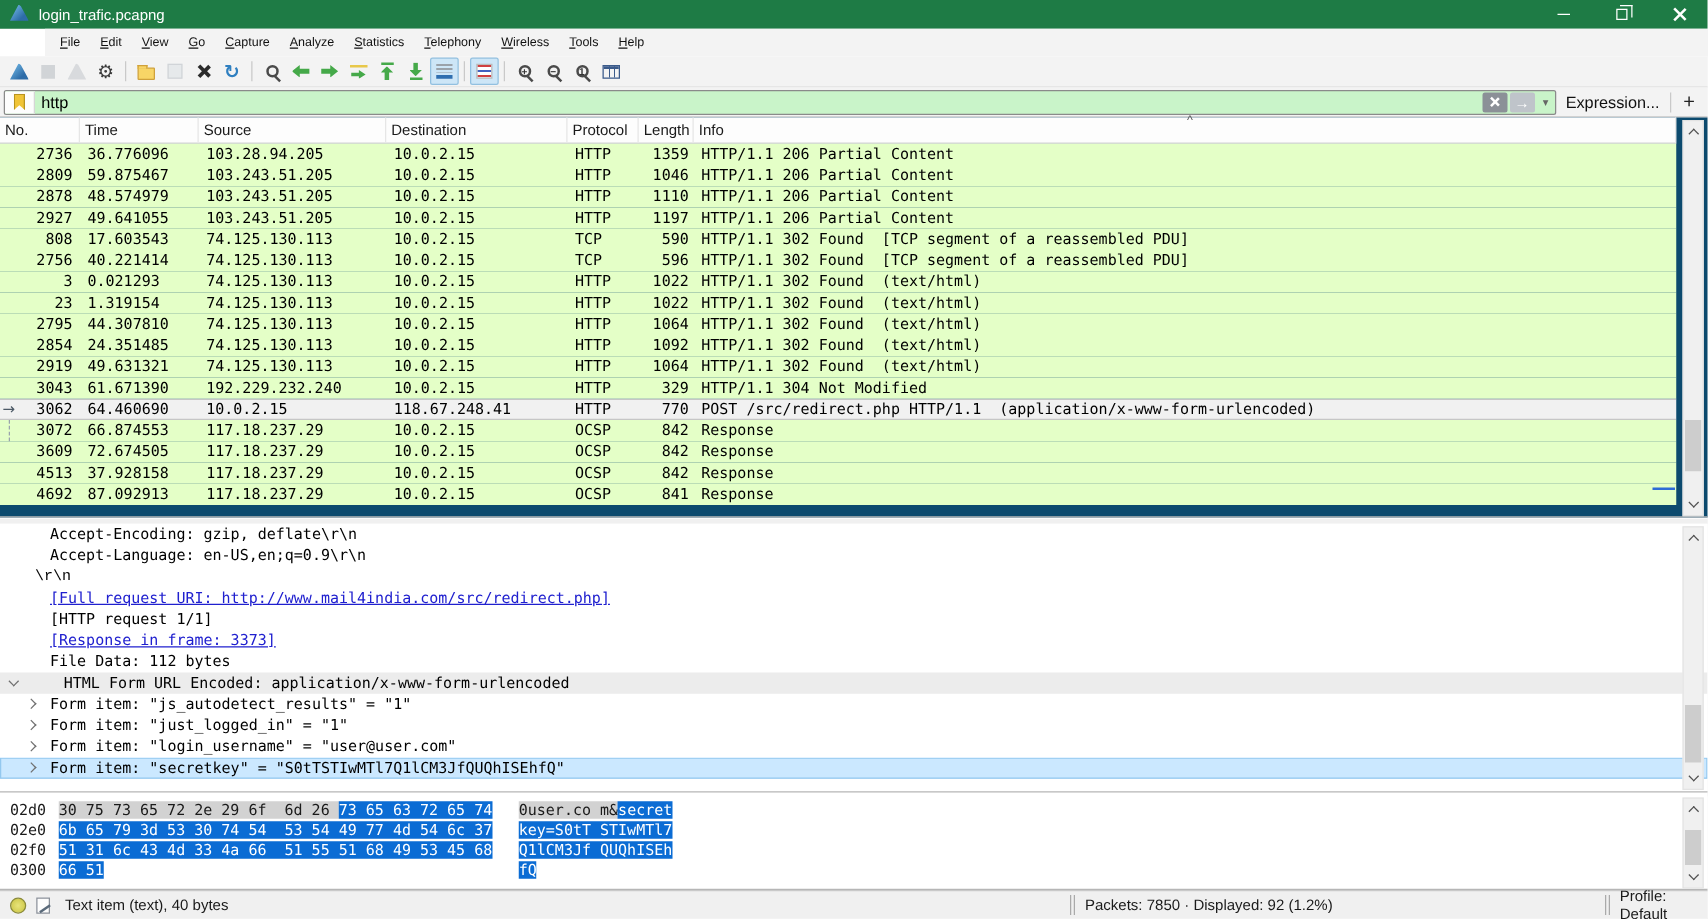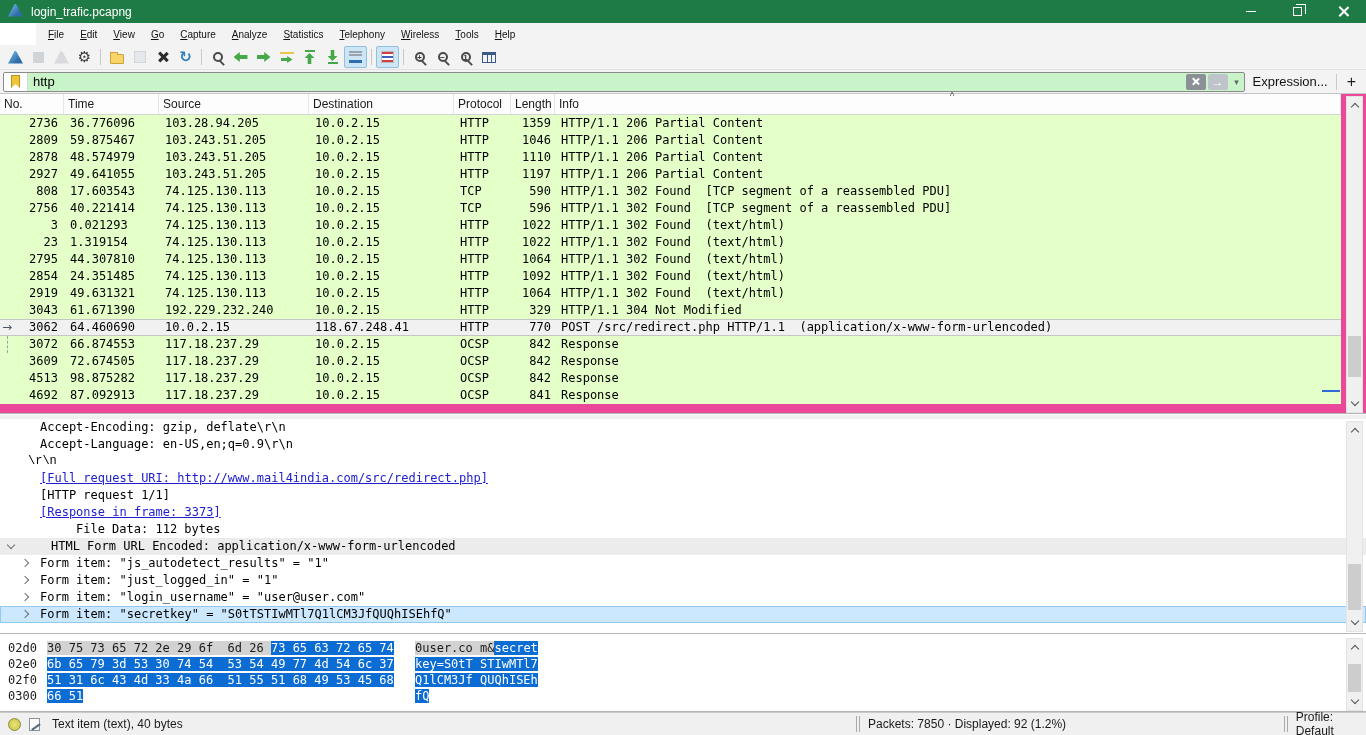--- a/index.html
+++ b/index.html
@@ -86,21 +86,21 @@
   .fclear .cx{position:relative;width:9px;height:9px;display:inline-block;}
   .fclear .cx::before,.fclear .cx::after{content:"";position:absolute;left:4px;top:0;width:1.6px;height:9px;background:#fff;}
   .fclear .cx::before{transform:rotate(45deg);} .fclear .cx::after{transform:rotate(-45deg);}
   .fapply{background:#bfc4ca;font-weight:bold;}
   .fdrop{width:14px;color:#666;font-size:9px;text-align:center;}
   .fexpr{padding:0 8px;color:#111;}
   .fsep{width:1px;height:16px;background:#c9c9c9;}
   .fplus{padding:0 10px;font-size:16px;color:#222;}
 
   
-  #packet-pane{position:absolute;top:94px;left:0;width:1366px;height:320px;background:#ec4899;border-bottom:1px solid #b6b6b6;}
+  #packet-pane{position:absolute;top:94px;left:0;width:1366px;height:320px;background:#0c4a6e;border-bottom:1px solid #b6b6b6;}
   #plist-header{position:absolute;top:0;left:0;width:1341px;height:21px;background:#fdfdfd;
     border-bottom:1px solid #d4d4d4;display:flex;font-size:12px;color:#1a1a1a;}
   .hcell{border-right:1px solid #e6e6e6;padding:3px 0 0 4px;white-space:nowrap;overflow:hidden;}
   #sortind{position:absolute;top:-2px;left:945px;width:14px;height:10px;color:#555;
     font-size:10px;text-align:center;line-height:10px;}
   #plist-rows{position:absolute;top:21px;left:0;width:1341px;}
   .prow{display:flex;height:17px;font:12px/17px "DejaVu Sans Mono",monospace;color:#000;background:#e4ffc7;white-space:pre;}
   .prow.sel{background:#f1f1f1;box-shadow:inset 0 1px 0 #c6c6c6, inset 0 -1px 0 #c6c6c6;}
   .c0{width:64px;text-align:right;padding-right:6px;position:relative;}
   .c1{width:95px;padding-left:6px;} .c2{width:150px;padding-left:6px;}
@@ -300,42 +300,42 @@
         <div class="prow"><div class="c0">2756</div><div class="c1">40.221414</div><div class="c2">74.125.130.113</div><div class="c3">10.0.2.15</div><div class="c4">TCP</div><div class="c5">596</div><div class="c6">HTTP/1.1 302 Found  [TCP segment of a reassembled PDU]</div></div>
         <div class="prow"><div class="c0">3</div><div class="c1">0.021293</div><div class="c2">74.125.130.113</div><div class="c3">10.0.2.15</div><div class="c4">HTTP</div><div class="c5">1022</div><div class="c6">HTTP/1.1 302 Found  (text/html)</div></div>
         <div class="prow"><div class="c0">23</div><div class="c1">1.319154</div><div class="c2">74.125.130.113</div><div class="c3">10.0.2.15</div><div class="c4">HTTP</div><div class="c5">1022</div><div class="c6">HTTP/1.1 302 Found  (text/html)</div></div>
         <div class="prow"><div class="c0">2795</div><div class="c1">44.307810</div><div class="c2">74.125.130.113</div><div class="c3">10.0.2.15</div><div class="c4">HTTP</div><div class="c5">1064</div><div class="c6">HTTP/1.1 302 Found  (text/html)</div></div>
         <div class="prow"><div class="c0">2854</div><div class="c1">24.351485</div><div class="c2">74.125.130.113</div><div class="c3">10.0.2.15</div><div class="c4">HTTP</div><div class="c5">1092</div><div class="c6">HTTP/1.1 302 Found  (text/html)</div></div>
         <div class="prow"><div class="c0">2919</div><div class="c1">49.631321</div><div class="c2">74.125.130.113</div><div class="c3">10.0.2.15</div><div class="c4">HTTP</div><div class="c5">1064</div><div class="c6">HTTP/1.1 302 Found  (text/html)</div></div>
         <div class="prow"><div class="c0">3043</div><div class="c1">61.671390</div><div class="c2">192.229.232.240</div><div class="c3">10.0.2.15</div><div class="c4">HTTP</div><div class="c5">329</div><div class="c6">HTTP/1.1 304 Not Modified</div></div>
         <div class="prow sel"><div class="c0">3062<span class="mk-arrow">→</span></div><div class="c1">64.460690</div><div class="c2">10.0.2.15</div><div class="c3">118.67.248.41</div><div class="c4">HTTP</div><div class="c5">770</div><div class="c6">POST /src/redirect.php HTTP/1.1  (application/x-www-form-urlencoded)</div></div>
         <div class="prow"><div class="c0">3072<span class="mk-dash"></span></div><div class="c1">66.874553</div><div class="c2">117.18.237.29</div><div class="c3">10.0.2.15</div><div class="c4">OCSP</div><div class="c5">842</div><div class="c6">Response</div></div>
         <div class="prow"><div class="c0">3609</div><div class="c1">72.674505</div><div class="c2">117.18.237.29</div><div class="c3">10.0.2.15</div><div class="c4">OCSP</div><div class="c5">842</div><div class="c6">Response</div></div>
-        <div class="prow"><div class="c0">4513</div><div class="c1">98.875282</div><div class="c2">117.18.237.29</div><div class="c3">10.0.2.15</div><div class="c4">OCSP</div><div class="c5">842</div><div class="c6">Response</div></div>
+        <div class="prow"><div class="c0">4513</div><div class="c1">37.928158</div><div class="c2">117.18.237.29</div><div class="c3">10.0.2.15</div><div class="c4">OCSP</div><div class="c5">842</div><div class="c6">Response</div></div>
         <div class="prow"><div class="c0">4692</div><div class="c1">87.092913</div><div class="c2">117.18.237.29</div><div class="c3">10.0.2.15</div><div class="c4">OCSP</div><div class="c5">841</div><div class="c6">Response</div></div>
       </div>
     <div id="minimap-line"></div>
     <div class="sbar" style="right:3px;top:2px;height:317px;">
       <div class="sb-arrow up"></div>
       <div class="sb-thumb" style="top:76%;height:13%;"></div>
       <div class="sb-arrow down"></div>
     </div>
   </div>
 
   <div class="vsplit" style="top:415px;height:4px;"></div>
 
   <div id="details-pane">
     <div id="details-lines">
         <div class="dline plain"><span class="dtext" style="left: 40px;">Accept-Encoding: gzip, deflate\r\n</span></div>
         <div class="dline plain"><span class="dtext" style="left: 40px;">Accept-Language: en-US,en;q=0.9\r\n</span></div>
         <div class="dline plain"><span class="dtext" style="left: 28px; font-family: Liberation Mono, monospace;">\r\n</span></div>
         <div class="dline link"><span class="dtext" style="left: 40px;">[Full request URI: http://www.mail4india.com/src/redirect.php]</span></div>
         <div class="dline plain"><span class="dtext" style="left: 40px;">[HTTP request 1/1]</span></div>
         <div class="dline link"><span class="dtext" style="left: 40px;">[Response in frame: 3373]</span></div>
-        <div class="dline plain"><span class="dtext" style="left: 40px; margin-left: 36px;">File Data: 112 bytes</span></div>
+        <div class="dline plain"><span class="dtext" style="left: 40px;">File Data: 112 bytes</span></div>
         <div class="dline gray-row"><i class="twisty open" style="left: 8px;"></i><span class="dtext" style="left: 20px; padding-left: 31px;">HTML Form URL Encoded: application/x-www-form-urlencoded</span></div>
         <div class="dline plain"><i class="twisty closed" style="left: 22px;"></i><span class="dtext" style="left: 40px;">Form item: "js_autodetect_results" = "1"</span></div>
         <div class="dline plain"><i class="twisty closed" style="left: 22px;"></i><span class="dtext" style="left: 40px;">Form item: "just_logged_in" = "1"</span></div>
         <div class="dline plain"><i class="twisty closed" style="left: 22px;"></i><span class="dtext" style="left: 40px;">Form item: "login_username" = "user@user.com"</span></div>
         <div class="dline selected"><i class="twisty closed" style="left: 22px;"></i><span class="dtext" style="left: 40px;">Form item: "secretkey" = "S0tTSTIwMTl7Q1lCM3JfQUQhISEhfQ"</span></div>
       </div>
     <div class="sbar" style="right:3px;top:2px;height:211px;">
       <div class="sb-arrow up"></div>
       <div class="sb-thumb" style="top:68%;height:22%;"></div>
       <div class="sb-arrow down"></div>

